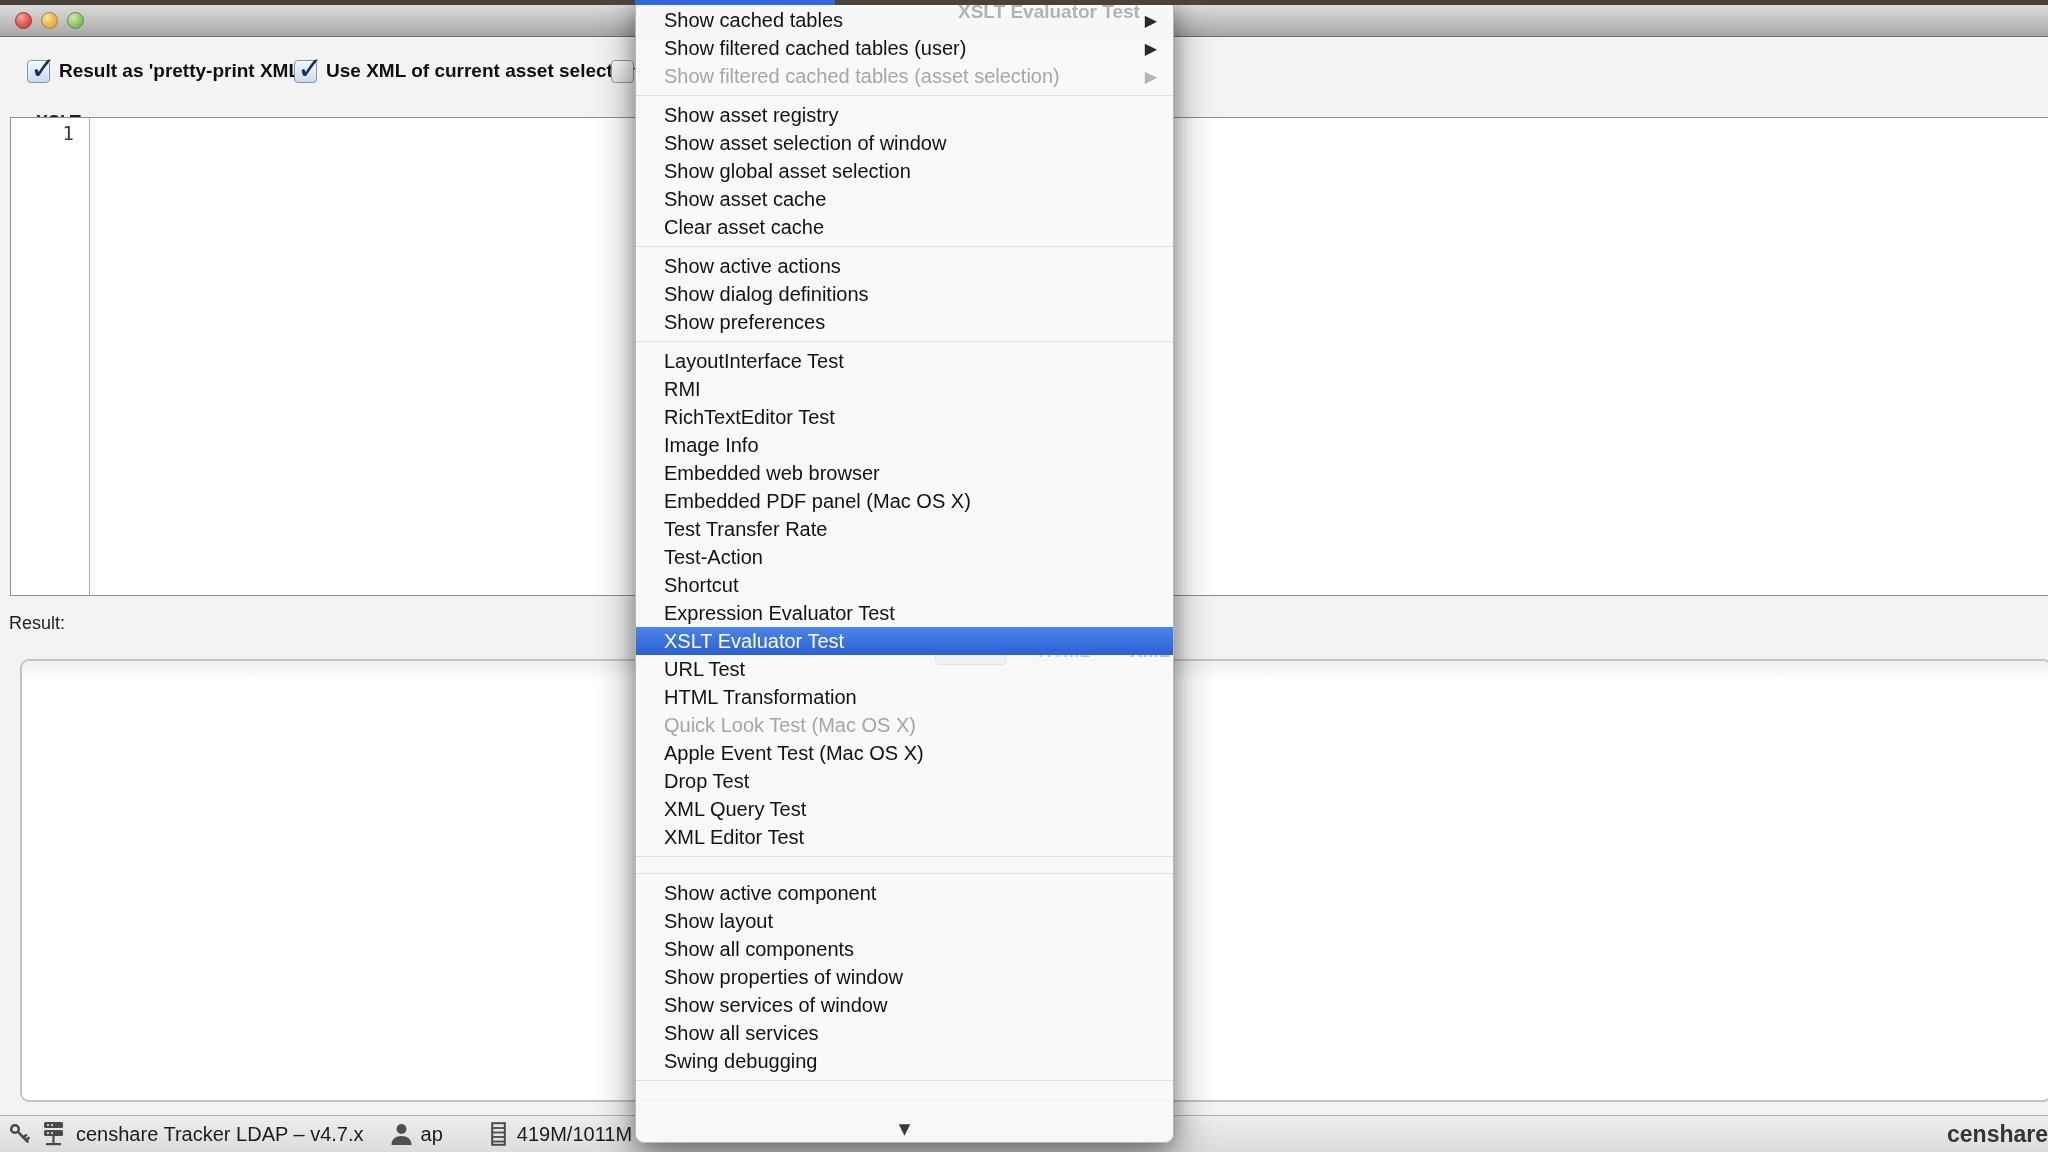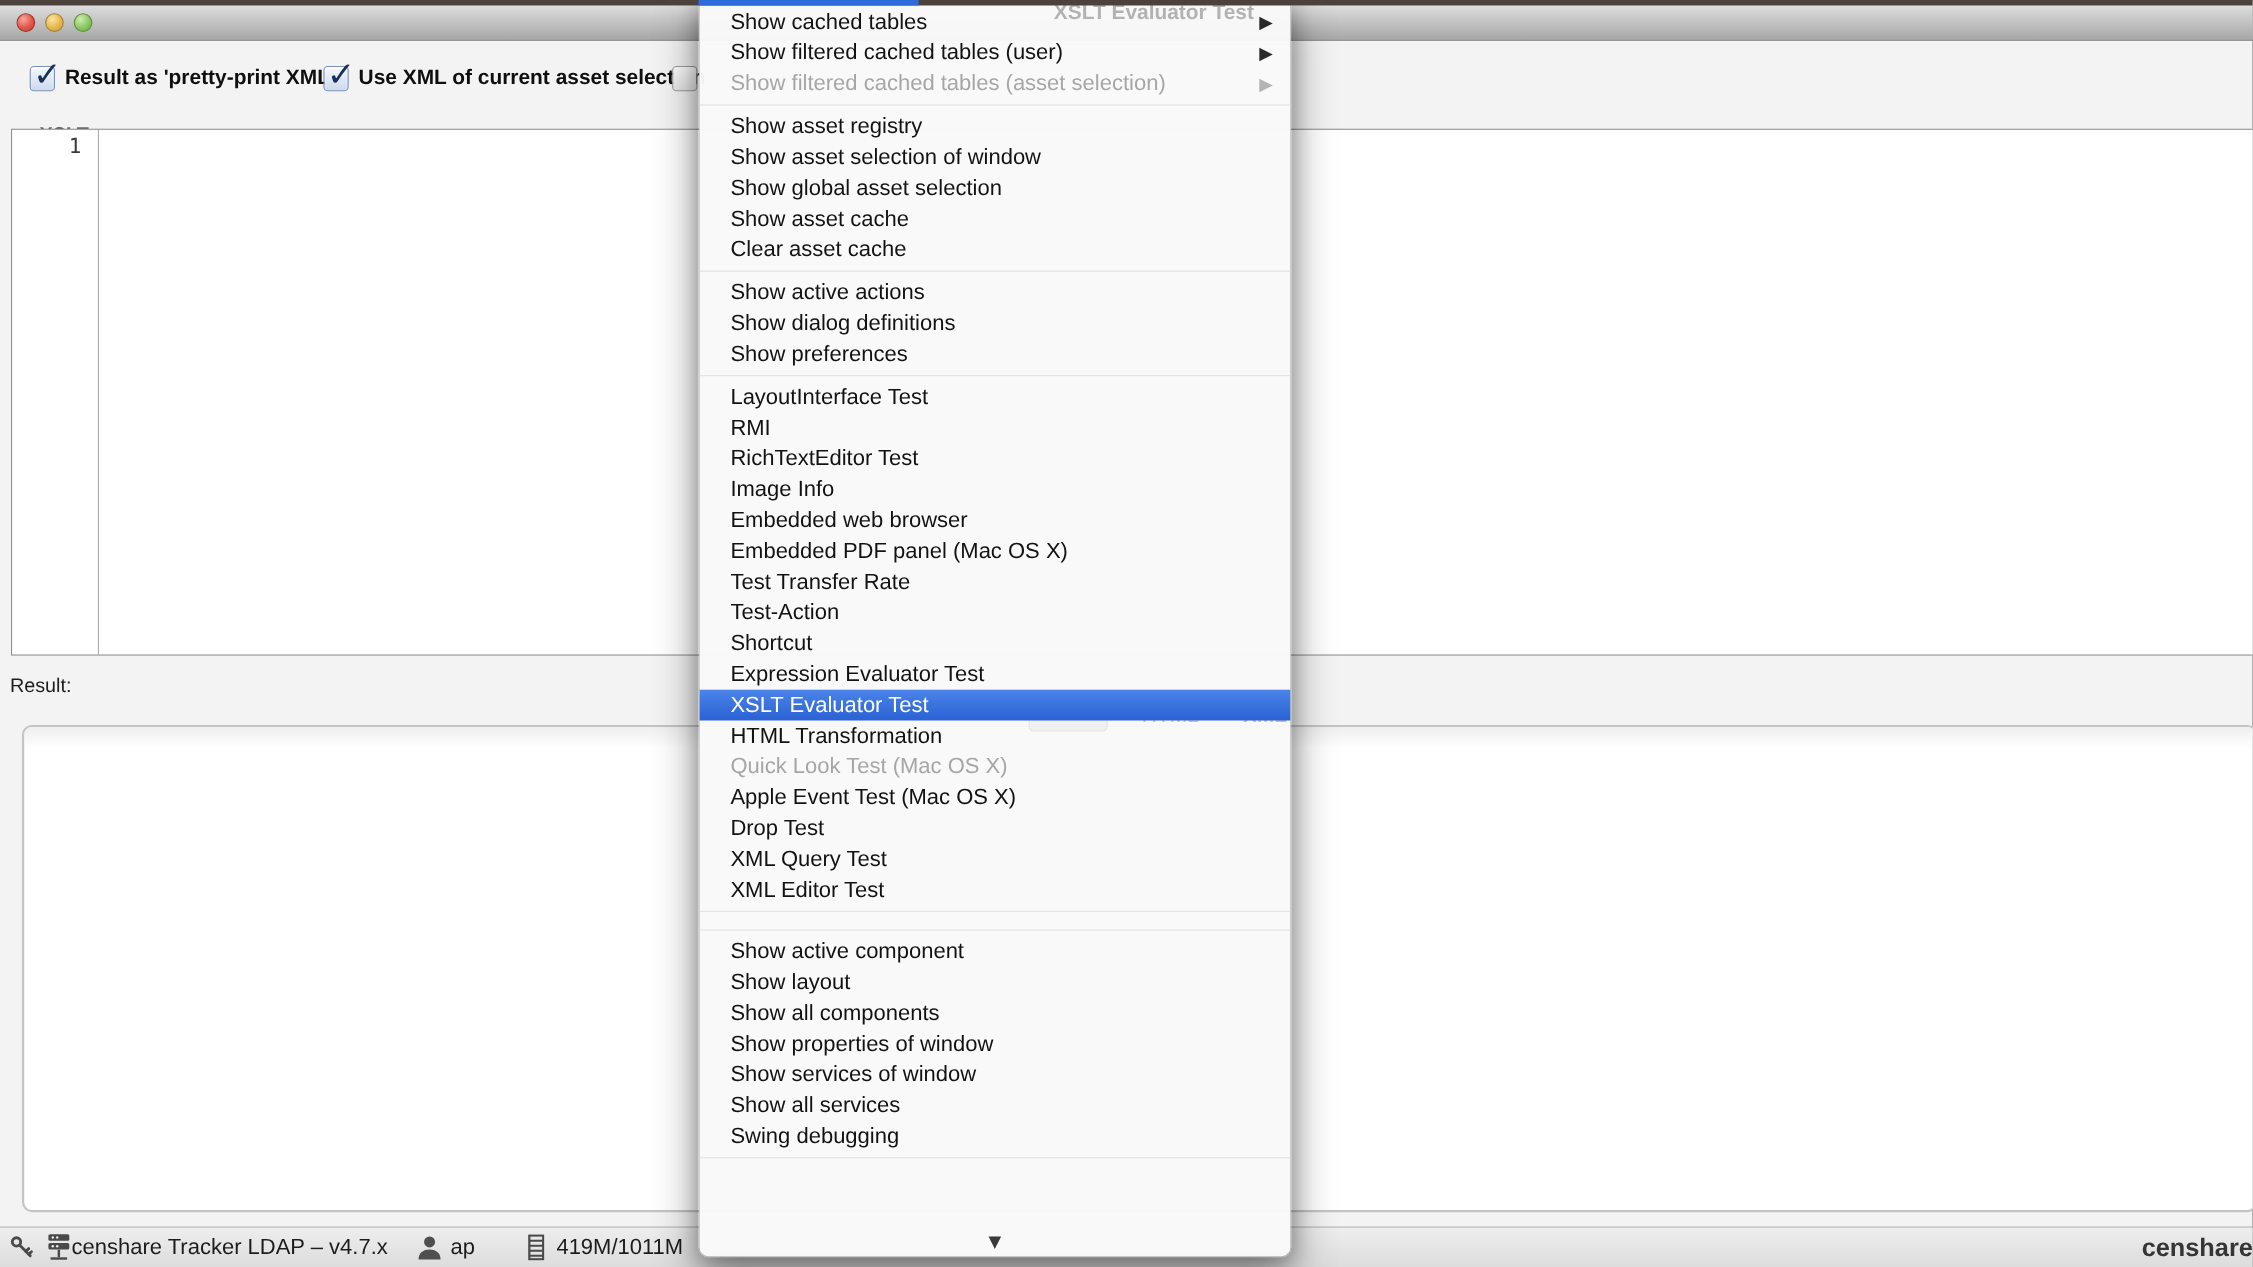--- a/index.html
+++ b/index.html
@@ -40,21 +40,21 @@
   .result-label{position:absolute;left:9px;top:613px;font-size:18px;font-weight:400;color:#1d1d1d;}
   .result-box{position:absolute;left:20px;top:659px;width:2032px;height:443px;background:#fff;
               border:2px solid #c4c4c4;border-radius:9px;box-sizing:border-box;}
   .result-box::before{content:"";position:absolute;left:0;right:0;top:0;height:20px;
               background:linear-gradient(#efefef,rgba(255,255,255,0));border-radius:7px 7px 0 0;}
 
   
   .statusbar{position:absolute;left:0;top:1115px;width:2048px;height:37px;
              background:linear-gradient(#eeeeee,#dcdcdc);border-top:1px solid #b2b2b2;
              display:flex;align-items:center;font-size:20px;color:#1c1c1c;z-index:6;box-sizing:border-box;}
-  .s-key{margin-left:8px}.s-server{margin-left:10px}.s-conn{white-space:nowrap}
+  .s-key{margin-left:8px}.s-server{margin-left:10px}.s-conn{margin-left:11px;white-space:nowrap}
   .s-person{margin-left:26px}.s-user{margin-left:8px}.s-mem{margin-left:48px}.s-memtext{margin-left:11px}
   .sicon{display:block;flex:0 0 auto;}
   .brand{position:absolute;right:0;top:0;height:37px;display:flex;align-items:center;gap:7px;
          width:108px;overflow:hidden;}
   .brand-label{font-size:23px;font-weight:600;color:#353535;white-space:nowrap;}
 
   
   .menu{position:absolute;left:635px;top:0;width:539px;height:1143px;box-sizing:border-box;
         background:rgba(249,249,249,.97);border:1px solid #b6b6b6;border-top:none;
         border-radius:0 0 9px 9px;z-index:20;padding-top:6px;
@@ -248,20 +248,23 @@
         <div class="mitem">
           <span class="mlabel">Shortcut</span>
         </div>
         <div class="mitem">
           <span class="mlabel">Expression Evaluator Test</span>
         </div>
         <div class="mitem hl">
           <span class="mlabel">XSLT Evaluator Test</span>
         </div>
         <div class="mitem">
+          <span class="mlabel">URL Test</span>
+        </div>
+        <div class="mitem">
           <span class="mlabel">HTML Transformation</span>
         </div>
         <div class="mitem dis">
           <span class="mlabel">Quick Look Test (Mac OS X)</span>
         </div>
         <div class="mitem">
           <span class="mlabel">Apple Event Test (Mac OS X)</span>
         </div>
         <div class="mitem">
           <span class="mlabel">Drop Test</span>

